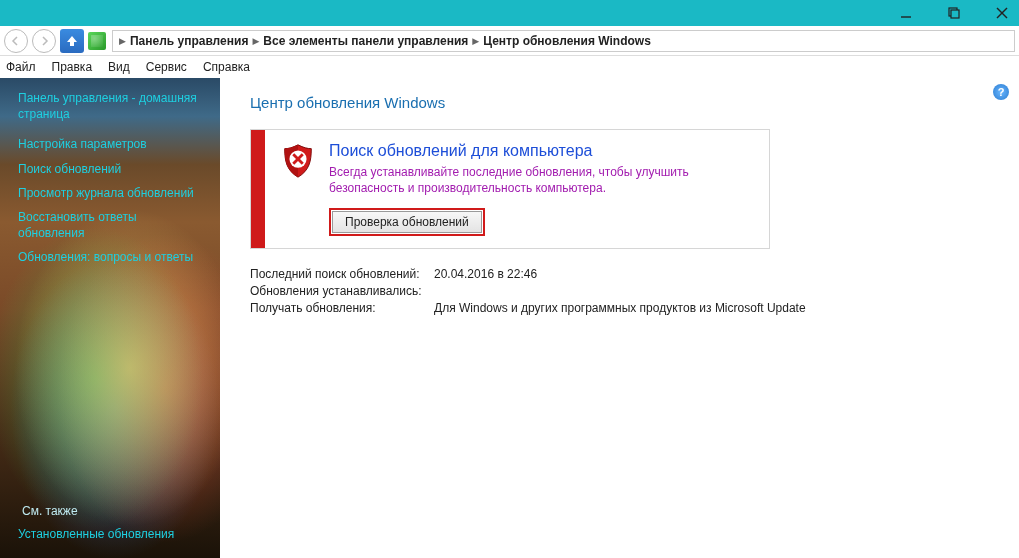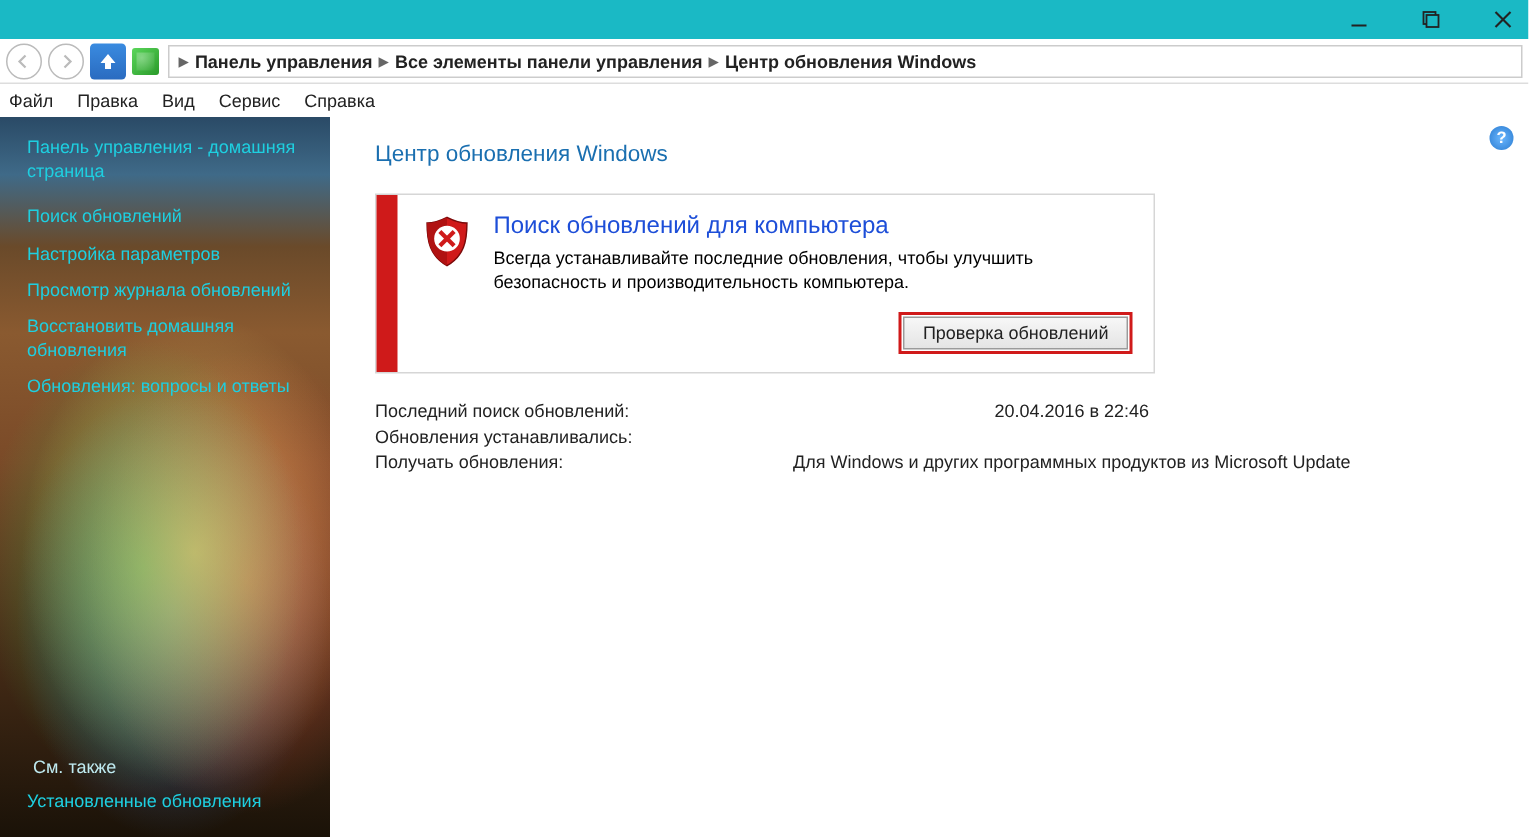--- a/index.html
+++ b/index.html
@@ -48,29 +48,29 @@
 
 .page-title { color: #1a6fb0; font-size: 15px; margin: 0 0 18px 6px; }
 
 .panel { border: 1px solid #d6d6d6; width: 520px; min-height: 110px; display: flex; margin-left: 6px; }
 .redbar { width: 14px; background: #cf1a1a; }
 .panel-body { flex: 1; padding: 12px 14px 12px 14px; display: flex; gap: 12px; }
 .shield { width: 38px; flex: 0 0 38px; }
 .shield svg { width: 38px; height: 38px; }
 .panel-text { flex: 1; }
 .panel-heading { color: #1d4ed8; font-size: 16px; margin-bottom: 4px; }
-.panel-desc { font-size: 12px; color: #000000; line-height: 1.35; }
-.panel-action { margin-top: 12px; display: flex; justify-content: flex-end; }
+.panel-desc { font-size: 12px; color: #a21caf; line-height: 1.35; }
+.panel-action { margin-top: 12px; display: flex; }
 .check-btn { border: 2px solid #d01a1a; padding: 1px; display: inline-block; cursor: pointer; }
 .check-btn-inner { background: linear-gradient(#f7f7f7,#e4e4e4); border: 1px solid #9a9a9a; padding: 3px 12px; font-size: 12px; color: #222; }
 
 .info { margin: 18px 0 0 6px; font-size: 12px; color: #222; }
 .info-row { display: flex; margin-bottom: 3px; }
 .info-label { width: 184px; }
-.info-value { flex: 1; text-align: center; }
+.info-value { flex: 1; }
 .inline-link { color: #1a6fb0; cursor: pointer; }
 </style>
 </head>
 <body>
 
 <div class="titlebar">
   <div class="tb-btn">
     <svg viewBox="0 0 12 12">
         <line x1="1" y1="10" x2="11" y2="10" stroke="#222" stroke-width="1.4"></line>
       </svg>
@@ -120,24 +120,24 @@
   <span>Файл</span>
   <span>Правка</span>
   <span>Вид</span>
   <span>Сервис</span>
   <span>Справка</span>
 </div>
 
 <div class="body">
   <div class="sidebar">
     <div class="link home">Панель управления - домашняя страница</div>
+    <div class="link">Настройка параметров</div>
     <div class="link">Поиск обновлений</div>
-    <div class="link">Настройка параметров</div>
     <div class="link">Просмотр журнала обновлений</div>
-    <div class="link">Восстановить домашняя обновления</div>
+    <div class="link">Восстановить ответы обновления</div>
     <div class="link">Обновления: вопросы и ответы</div>
     <div class="spacer"></div>
     <div class="section-label">См. также</div>
     <div class="link">Установленные обновления</div>
   </div>
 
   <div class="main">
     <div class="help-icon">?</div>
     <div class="page-title">Центр обновления Windows</div>
 

